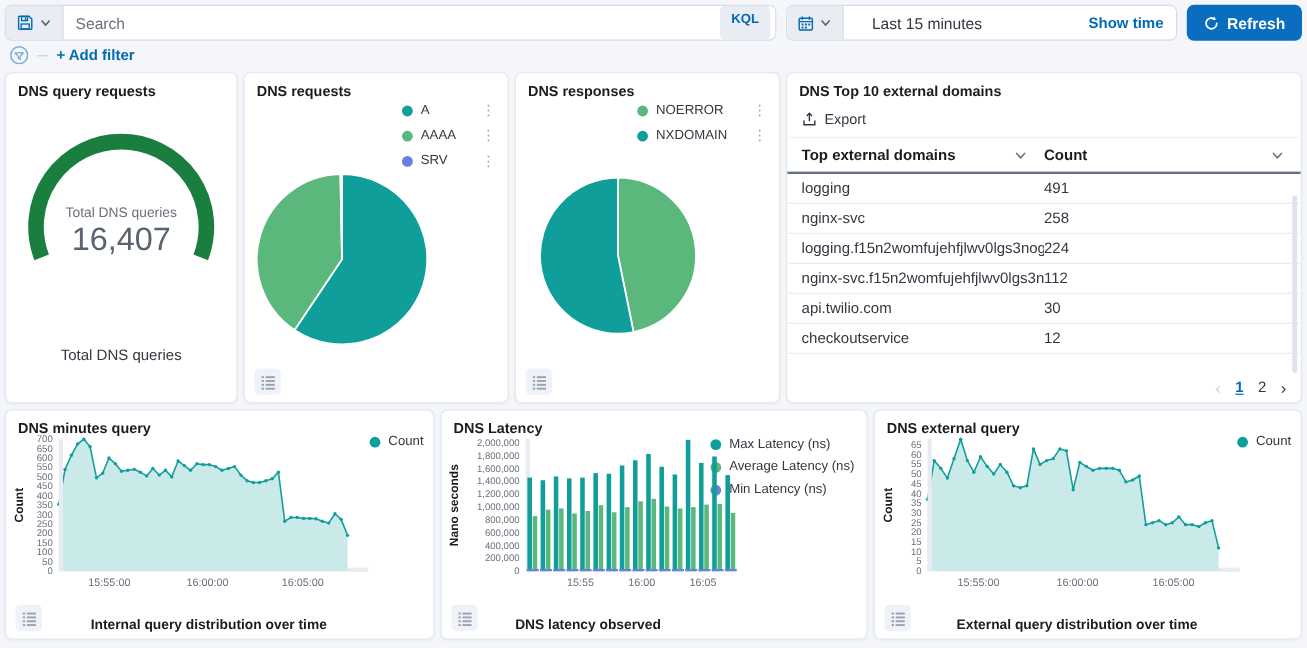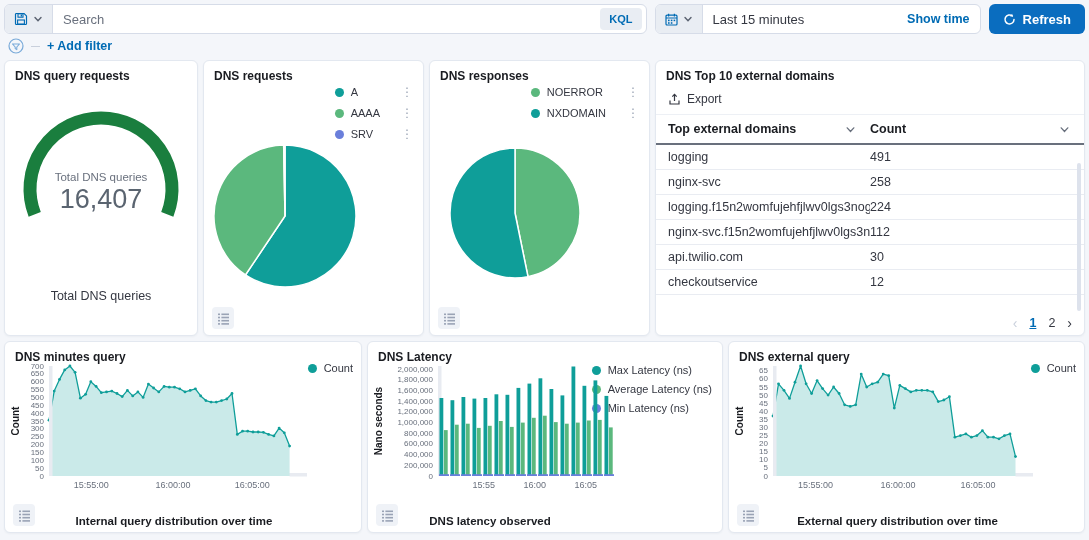--- a/index.html
+++ b/index.html
@@ -1,25 +1,25 @@
 <!DOCTYPE html>
 <html><head>
 <meta charset="utf-8">
 <style>
   *{box-sizing:border-box;margin:0;padding:0}
   html,body{width:1089px;height:540px}
   body{font-family:"Liberation Sans",sans-serif;background:#f4f6fa;color:#343741;overflow:hidden}
   .topbar{display:flex;gap:8px;padding:4px 4px 0 4px;align-items:center}
-  .search-bar{flex:1;display:flex;align-items:center;height:30px;background:#fff;border:1px solid #d6dce8;border-radius:6px;overflow:hidden}
+  .search-bar{flex:1;display:flex;height:30px;background:#fff;border:1px solid #d6dce8;border-radius:6px;overflow:hidden}
   .seg{display:flex;align-items:center;gap:5px;background:#e9edf3;height:100%;padding:0 9px;border:none;cursor:pointer;border-right:1px solid #d6dce8}
   .search-input{flex:1;border:none;outline:none;font-size:13px;color:#343741;padding:0 10px;background:transparent}
   .search-input::placeholder{color:#69707d}
   .kql{font-size:11px;font-weight:700;color:#006bb4;background:#e9edf3;padding:5px 9px;border-radius:4px;margin-right:4px;cursor:pointer}
   .datepicker{display:flex;align-items:center;width:326px;height:30px;background:#fff;border:1px solid #d6dce8;border-radius:6px;overflow:hidden;flex:none}
-  .timerange{flex:1;font-size:13px;color:#343741;padding-left:10px;cursor:pointer}
+  .timerange{flex:1;font-size:13px;color:#343741;padding-left:24px;cursor:pointer}
   .showdates{font-size:12.5px;font-weight:600;color:#006bb4;padding-right:10px;cursor:pointer;text-decoration:none}
   .refresh{display:flex;align-items:center;gap:7px;background:#0a6dbf;color:#fff;font-weight:700;font-size:13px;height:30px;padding:0 14px;border:none;border-radius:6px;cursor:pointer;flex:none}
   .filterbar{display:flex;align-items:center;gap:7px;padding:6px 8px;height:24px}
   .dash{width:9px;height:1px;background:#c9d0dc}
   .addfilter{font-size:12.5px;font-weight:600;color:#006bb4;text-decoration:none;cursor:pointer}
   .row{display:grid;gap:5px;padding:0 4px}
   .row1{grid-template-columns:194px 221px 221px 1fr;height:276px;margin-top:2px}
   .row2{grid-template-columns:358px 356px 1fr;height:192px;margin-top:5px}
   .panel{background:#fff;border:1px solid #e3e8f0;border-radius:6px;position:relative;overflow:hidden;box-shadow:0 1px 2px rgba(60,70,90,.05)}
   .ptitle{font-size:12px;font-weight:700;color:#1a1c21;padding:8px 10px 0;white-space:nowrap}

